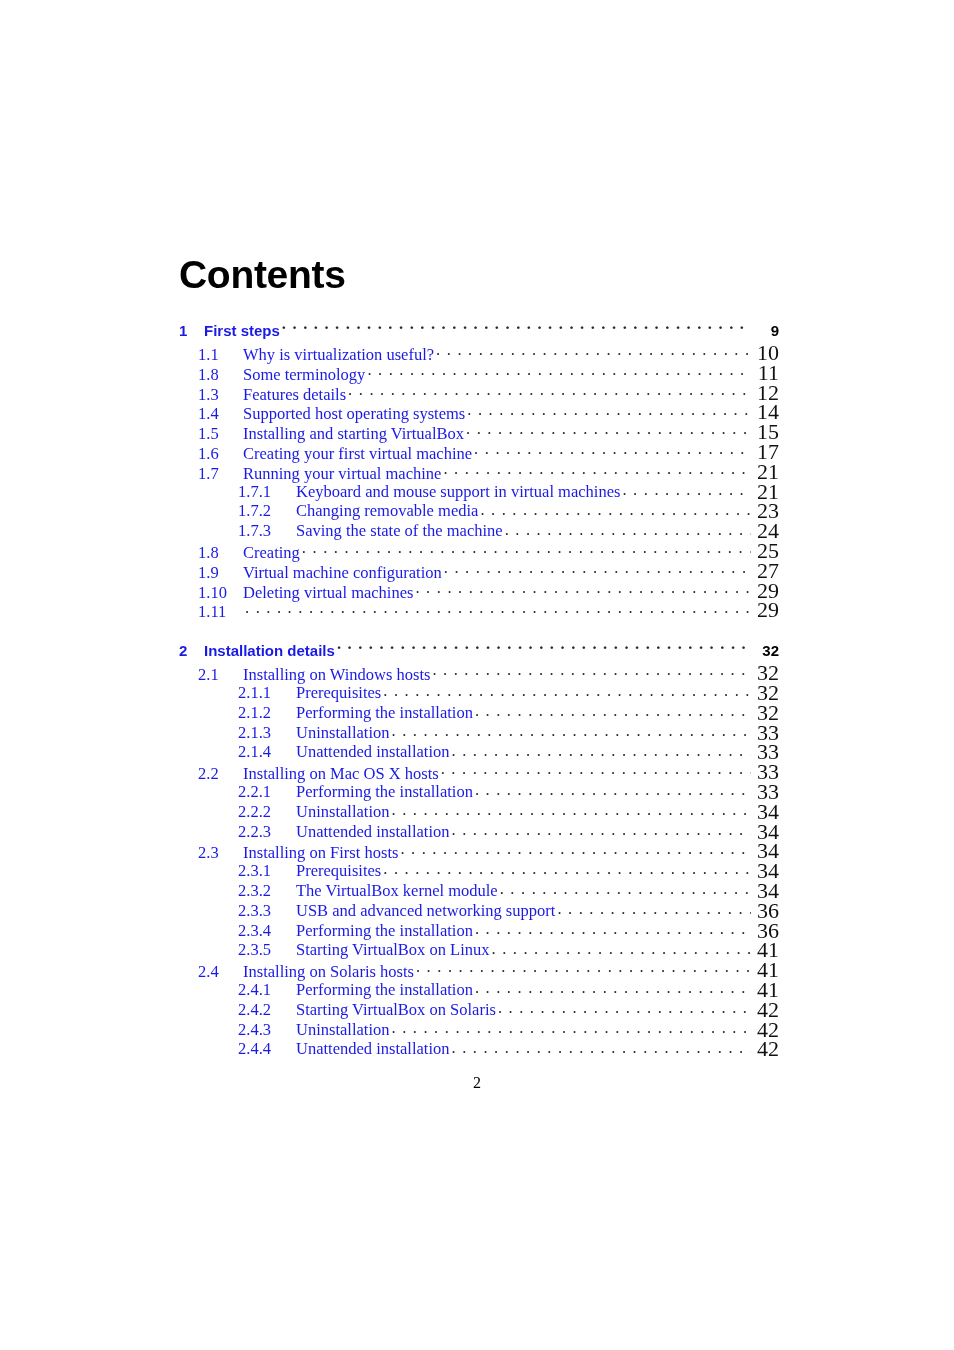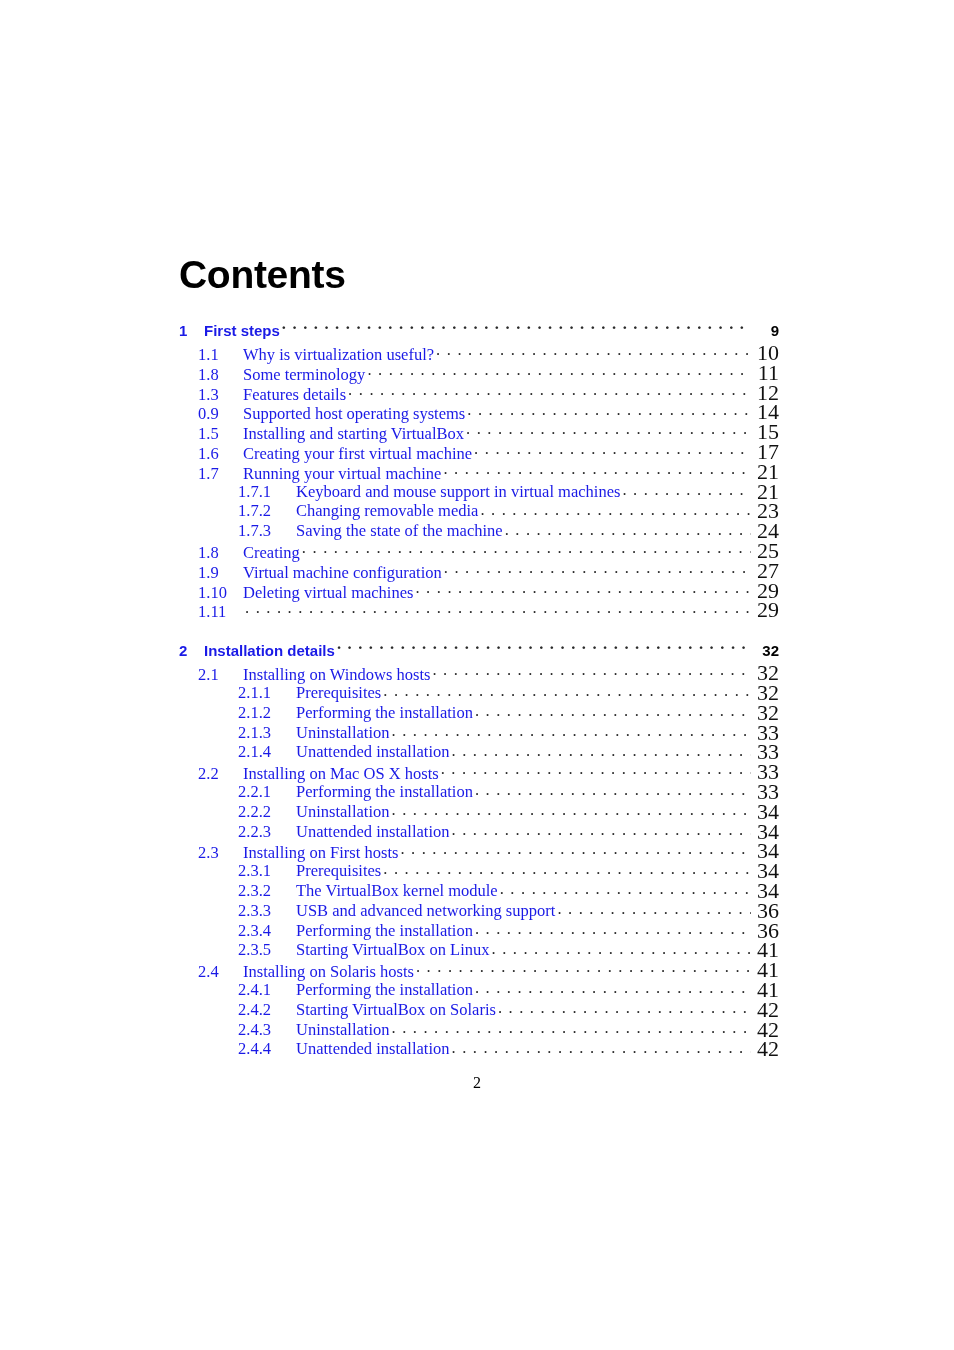--- a/index.html
+++ b/index.html
@@ -199,21 +199,21 @@
       </div>
       <div class="toc-entry lvl1">
         <span class="indent"></span>
         <span class="num">1.3</span>
         <span class="title">Features details</span>
         <span class="leader"></span>
         <span class="pageno">12</span>
       </div>
       <div class="toc-entry lvl1">
         <span class="indent"></span>
-        <span class="num">0.9</span>
+        <span class="num">1.4</span>
         <span class="title">Supported host operating systems</span>
         <span class="leader"></span>
         <span class="pageno">14</span>
       </div>
       <div class="toc-entry lvl1">
         <span class="indent"></span>
         <span class="num">1.5</span>
         <span class="title">Installing and starting VirtualBox</span>
         <span class="leader"></span>
         <span class="pageno">15</span>

